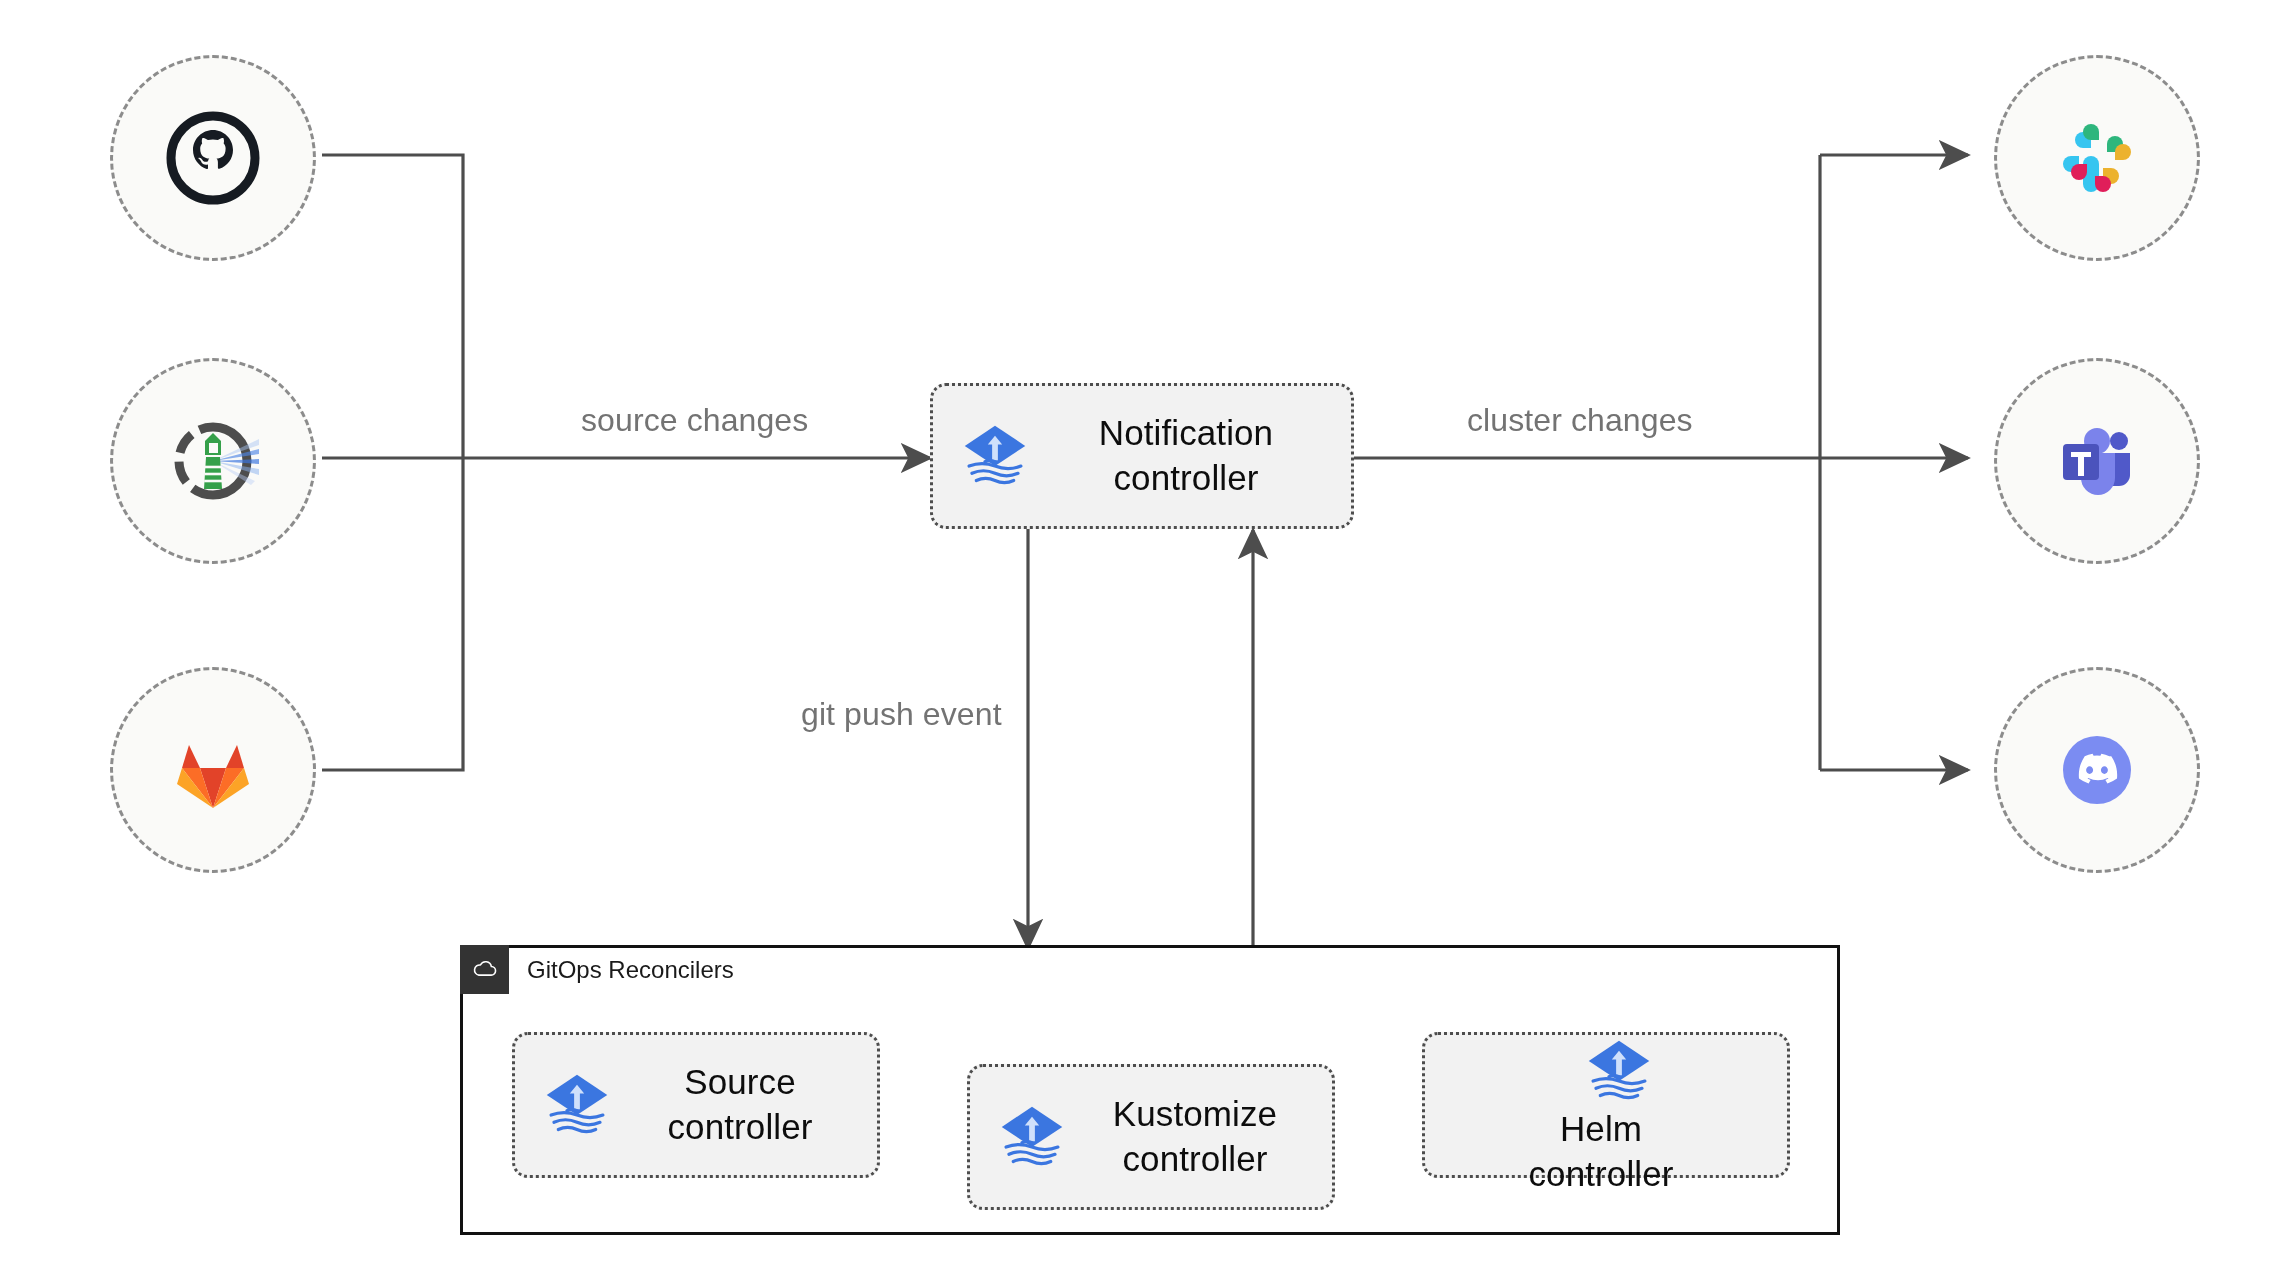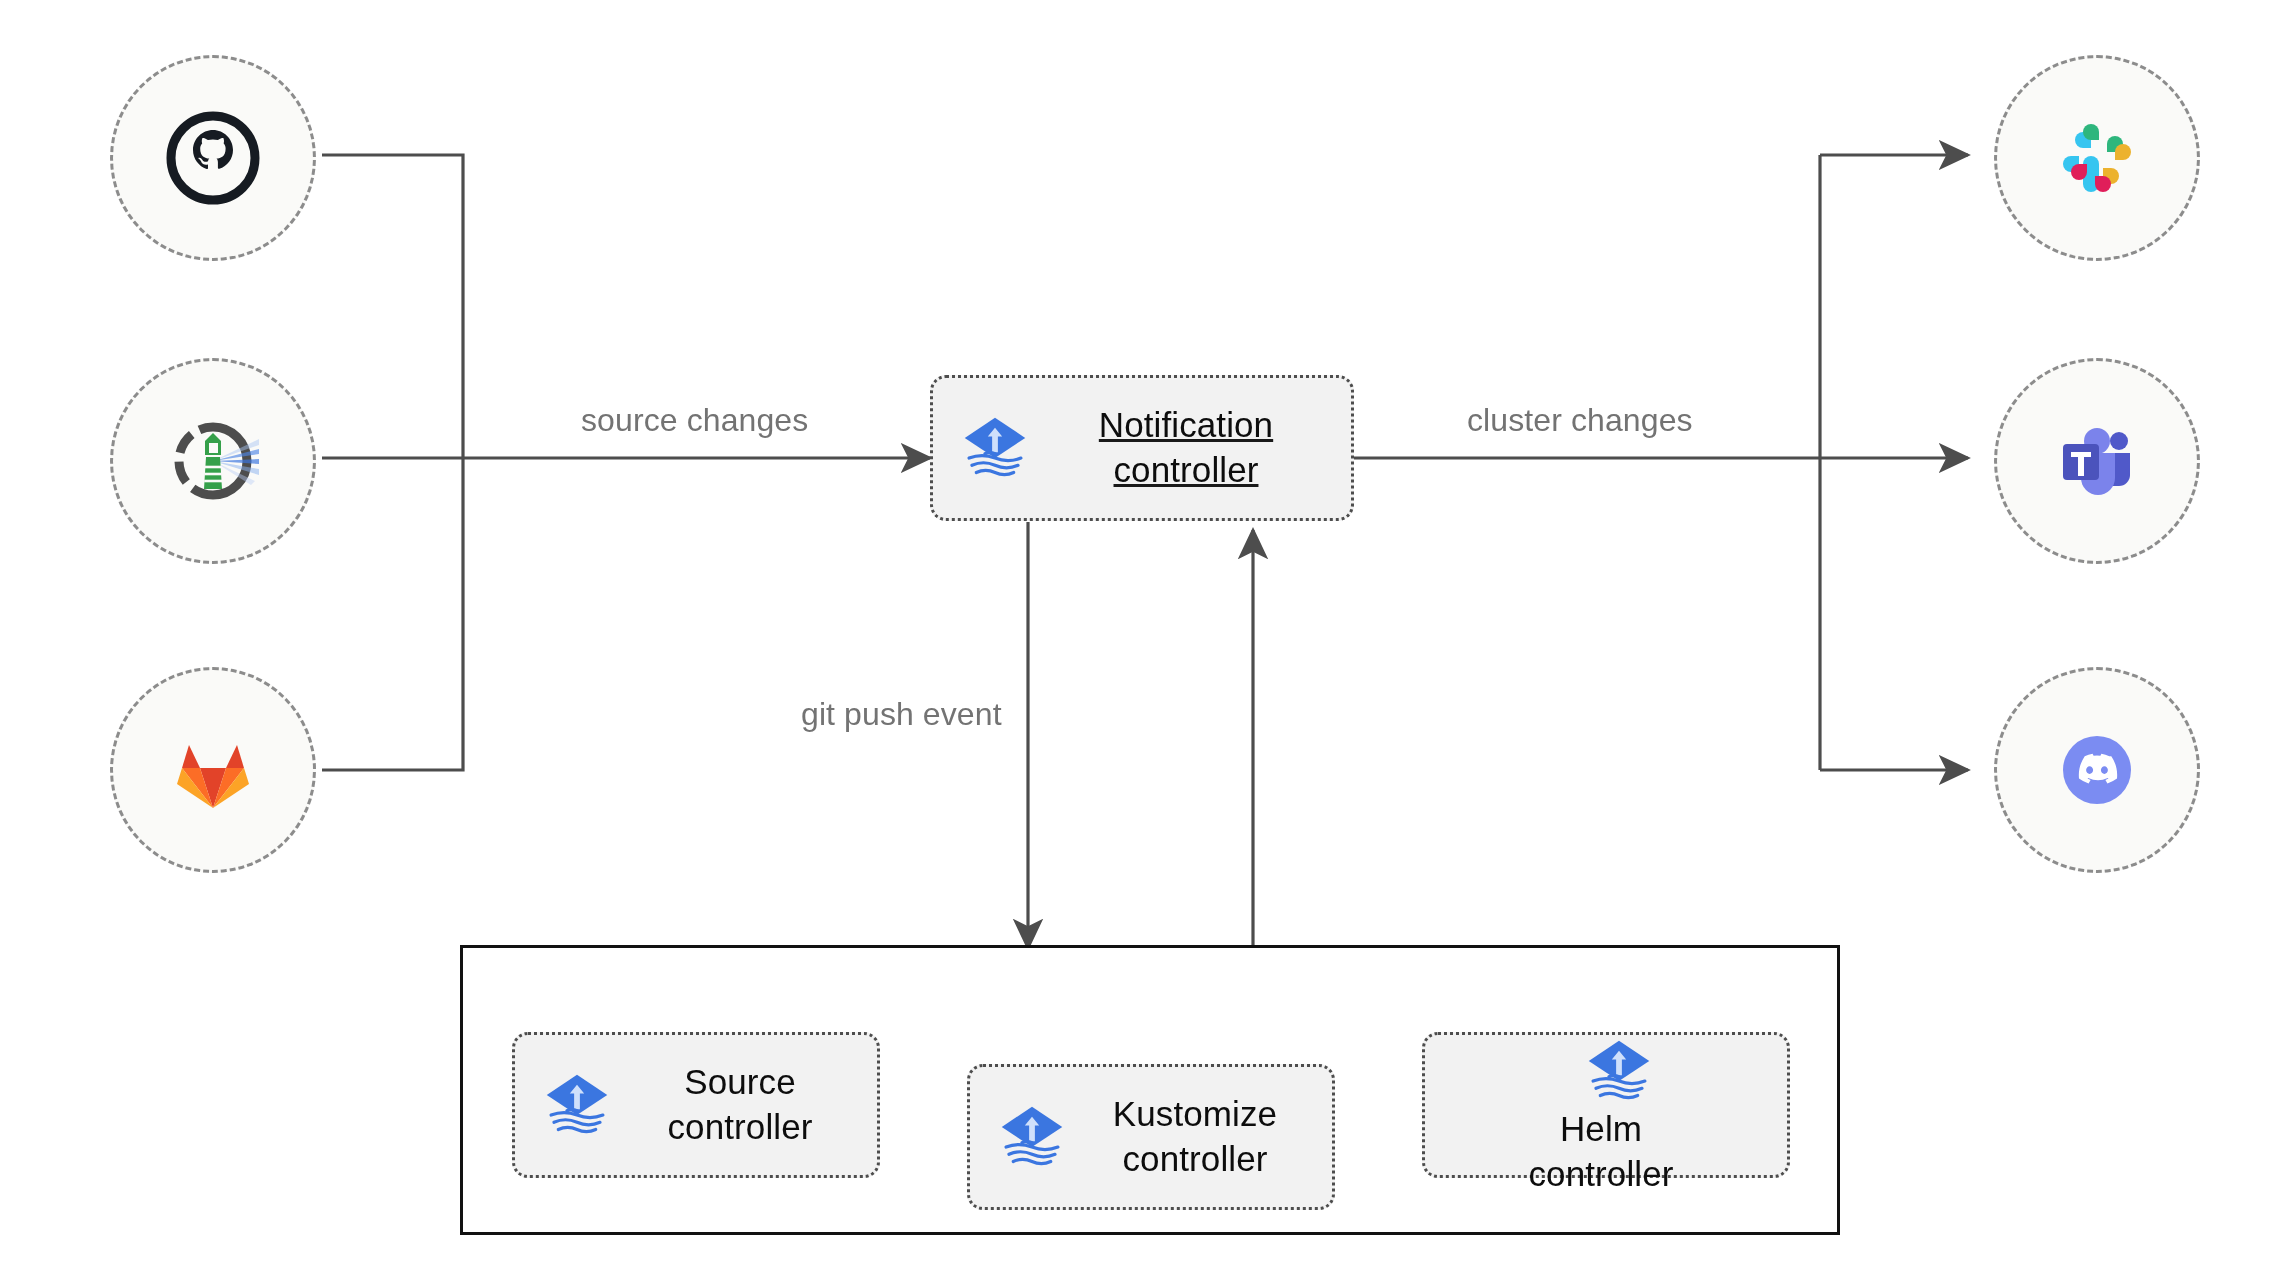--- a/index.html
+++ b/index.html
@@ -193,21 +193,21 @@
           <path fill="#fca326" d="M19 42 L14 58 L50 82 Z"></path>
           <path fill="#e24329" d="M19 42 L26 19 L37 42 Z"></path>
           <path fill="#fc6d26" d="M50 82 L63 42 L81 42 Z"></path>
           <path fill="#fca326" d="M81 42 L86 58 L50 82 Z"></path>
           <path fill="#e24329" d="M81 42 L74 19 L63 42 Z"></path>
         </g>
       </svg>
     </span>
   </div>
 
-  <div class="node ctrl-box" style="left:930px; top:375px; width:424px; height:146px;text-decoration:underline;">
+  <div class="node ctrl-box" style="left:930px; top:383px; width:424px; height:146px;">
     <span class="flux-logo">
       <svg viewBox="0 0 100 100" width="72" height="72">
         <path fill="#3b76e0" d="M50 8 L92 36 L50 64 L8 36 Z"></path>
         <path fill="#cfe0fb" d="M50 22 L60 34 L54 34 L54 56 L46 56 L46 34 L40 34 Z"></path>
         <g stroke="#3b76e0" stroke-width="4.4" fill="none" stroke-linecap="round">
           <path d="M14 64 Q32 57 50 64 Q68 71 86 64"></path>
           <path d="M18 74 Q34 67 50 74 Q66 81 82 74"></path>
           <path d="M24 84 Q37 78 50 84 Q63 90 76 84"></path>
           <path d="M36 58 Q43 55 50 58"></path>
         </g>
@@ -258,20 +258,28 @@
     <span class="glyph">
       <svg viewBox="0 0 100 100" width="100" height="100">
         <circle cx="50" cy="50" r="34" fill="#7b8cf2"></circle>
         <path fill="#ffffff" d="M62.3 36.2a31 31 0 0 0-7.9-2.5l-1 2.1a28.6 28.6 0 0 0-6.8 0l-1-2.1a31 31 0 0 0-7.9 2.5c-5 7.6-6.4 15-5.7 22.3a31.6 31.6 0 0 0 9.6 4.9l2-3.3c-1.1-.4-2.1-.9-3.1-1.5l.8-.6a22.2 22.2 0 0 0 19.4 0l.8.6c-1 .6-2 1.1-3.1 1.5l2 3.3a31.6 31.6 0 0 0 9.6-4.9c.8-8.5-1.4-15.8-5.7-22.3zM42.6 54c-1.9 0-3.5-1.8-3.5-3.9s1.5-3.9 3.5-3.9 3.5 1.8 3.5 3.9-1.6 3.9-3.5 3.9zm14.8 0c-1.9 0-3.5-1.8-3.5-3.9s1.5-3.9 3.5-3.9 3.5 1.8 3.5 3.9-1.6 3.9-3.5 3.9z"></path>
       </svg>
     </span>
   </div>
 
   <div class="node group-box" style="left:460px; top:945px; width:1380px; height:290px;"></div>
 
+  <div class="group-head" style="left:460px; top:945px; width:600px; height:49px;">
+    <span class="head-icon">
+      <svg viewBox="0 0 32 32" width="30" height="30">
+        <path d="M9.5 21.5h13a4.6 4.6 0 0 0 .3-9.2 6.2 6.2 0 0 0-11.7-1.6 4.4 4.4 0 0 0-1.6 10.8z" fill="none" stroke="#ffffff" stroke-width="1.7" stroke-linejoin="round"></path>
+      </svg>
+    </span>
+    <span class="head-title">GitOps Reconcilers</span>
+  </div>
 
   <div class="node ctrl-box" style="left:512px; top:1032px; width:368px; height:146px;">
     <span class="flux-logo">
       <svg viewBox="0 0 100 100" width="72" height="72">
         <path fill="#3b76e0" d="M50 8 L92 36 L50 64 L8 36 Z"></path>
         <path fill="#cfe0fb" d="M50 22 L60 34 L54 34 L54 56 L46 56 L46 34 L40 34 Z"></path>
         <g stroke="#3b76e0" stroke-width="4.4" fill="none" stroke-linecap="round">
           <path d="M14 64 Q32 57 50 64 Q68 71 86 64"></path>
           <path d="M18 74 Q34 67 50 74 Q66 81 82 74"></path>
           <path d="M24 84 Q37 78 50 84 Q63 90 76 84"></path>

